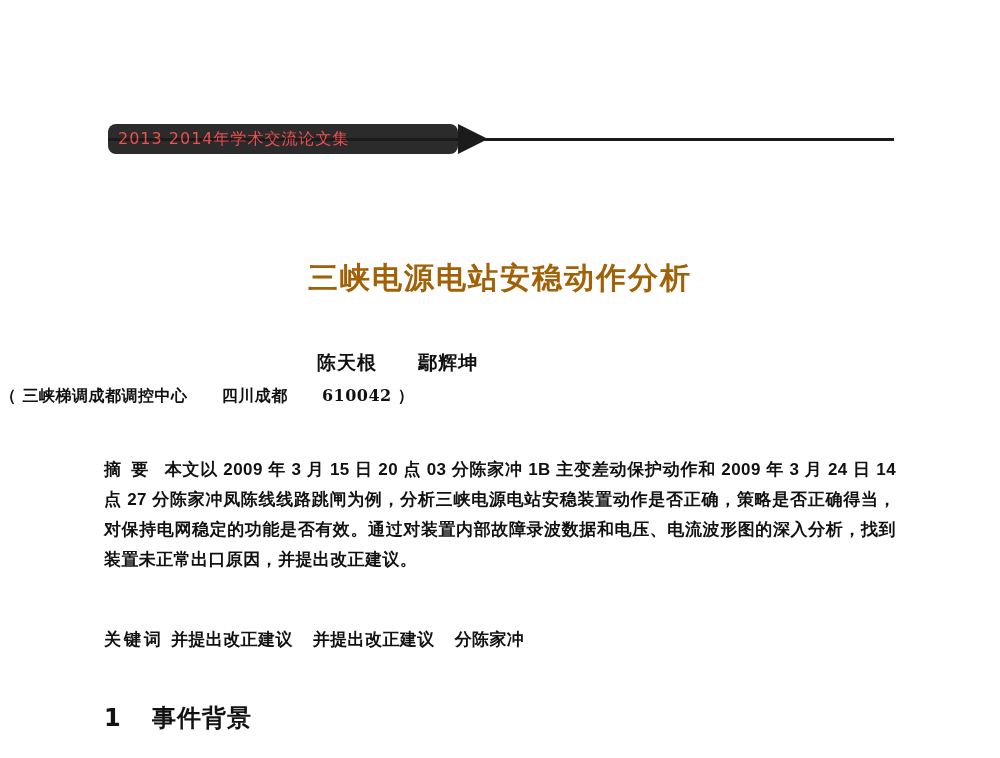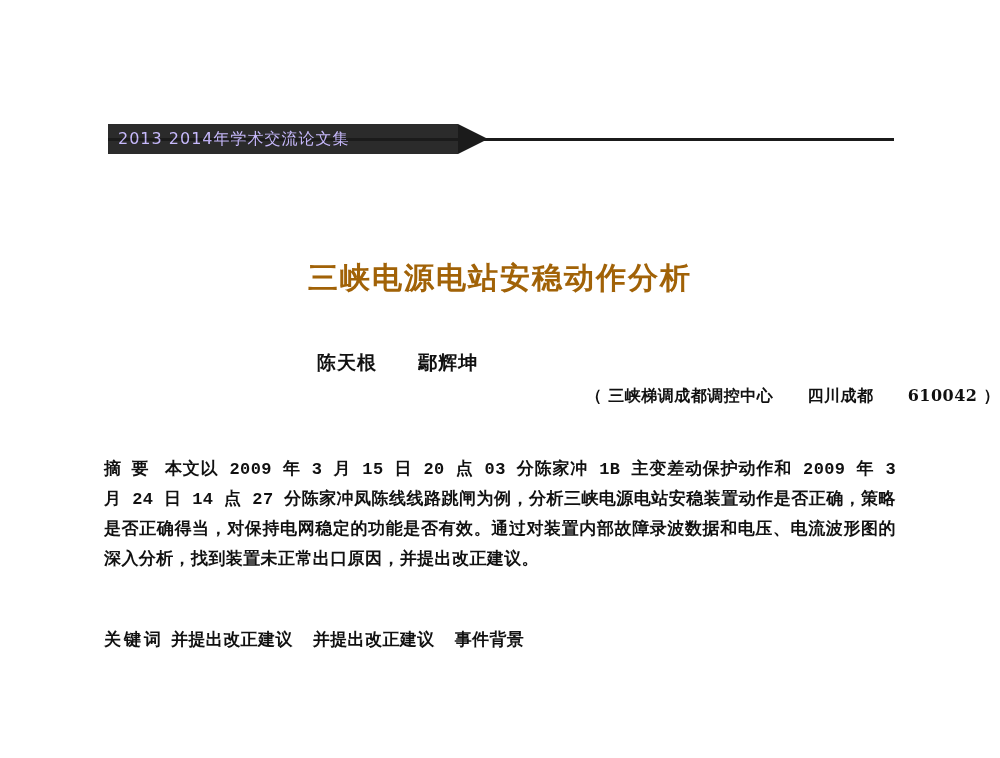--- a/index.html
+++ b/index.html
@@ -39,30 +39,31 @@
     height: 3px;
     background: #1b1b1b;
   }
   .header-tab {
     position: absolute;
     left: 0;
     top: 0;
     height: 30px;
     width: 350px;
     background: #1b1b1b;
-    color: #c4b5fd;
+    color: #ef4444;
     font-family: "DejaVu Sans", "Liberation Sans", sans-serif;
     font-size: 16px;
     letter-spacing: 1px;
     line-height: 30px;
     padding-left: 10px;
     box-sizing: border-box;
     white-space: nowrap;
     overflow: hidden;
     opacity: 0.93;
+    border-radius: 8px;
   }
   .header-arrow {
     position: absolute;
     left: 350px;
     top: 0;
     width: 0;
     height: 0;
     border-top: 15px solid transparent;
     border-bottom: 15px solid transparent;
     border-left: 30px solid #1b1b1b;
@@ -97,38 +98,38 @@
   .author-gap {
     display: inline-block;
     width: 26px;
   }
 
   .affiliation {
     position: absolute;
     left: 0;
     top: 386px;
     width: 1000px;
-    text-align: right;
+    text-align: left;
     font-family: "DejaVu Serif", "Liberation Serif", serif;
     font-weight: bold;
     font-size: 16px;
     letter-spacing: 0.5px;
   }
   .aff-gap {
     display: inline-block;
     width: 22px;
   }
 
   
   .abstract {
     position: absolute;
     left: 104px;
     top: 455px;
     width: 792px;
-    font-family: Liberation Mono, monospace;
+    font-family: Liberation Sans, sans-serif;
     font-weight: bold;
     font-size: 17px;
     line-height: 30px;
     text-align: justify;
     letter-spacing: 0.4px;
   }
   .abstract-label {
     font-weight: bold;
     letter-spacing: 10px;
     margin-right: 6px;
@@ -196,17 +197,20 @@
     <span class="aff-gap"></span>
     <span>610042</span>
     <span>）</span>
   </div>
 
   <div class="abstract">
     <span class="abstract-label">摘要</span><span>本文以 2009 年 3 月 15 日 20 点 03 分陈家冲 1B 主变差动保护动作和 2009 年 3 月 24 日 14 点 27 分陈家冲凤陈线线路跳闸为例，分析三峡电源电站安稳装置动作是否正确，策略是否正确得当，对保持电网稳定的功能是否有效。通过对装置内部故障录波数据和电压、电流波形图的深入分析，找到装置未正常出口原因，并提出改正建议。</span>
   </div>
 
   <div class="keywords">
-    <span class="kw-label">关键词</span><span>并提出改正建议</span><span class="kw-gap"></span><span>并提出改正建议</span><span class="kw-gap"></span><span>事件背景</span>
-  </div>
-
+    <span class="kw-label">关键词</span><span>并提出改正建议</span><span class="kw-gap"></span><span>并提出改正建议</span><span class="kw-gap"></span><span>分陈家冲</span>
+  </div>
+
+  <div class="section-heading">
+    <span class="sec-num">1</span><span>事件背景</span>
+  </div>
 
 </div>
 
 </body></html>

